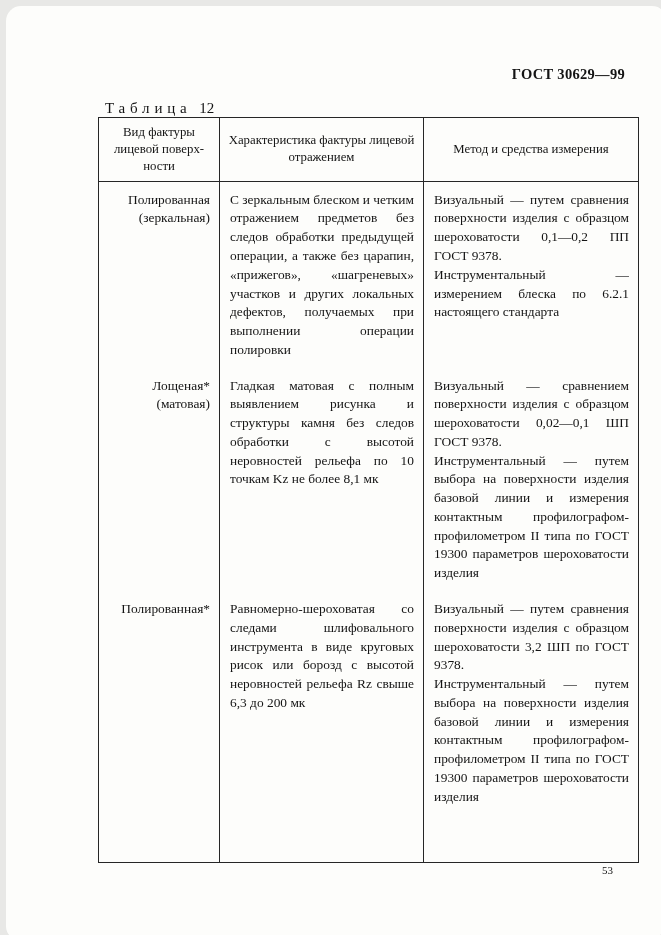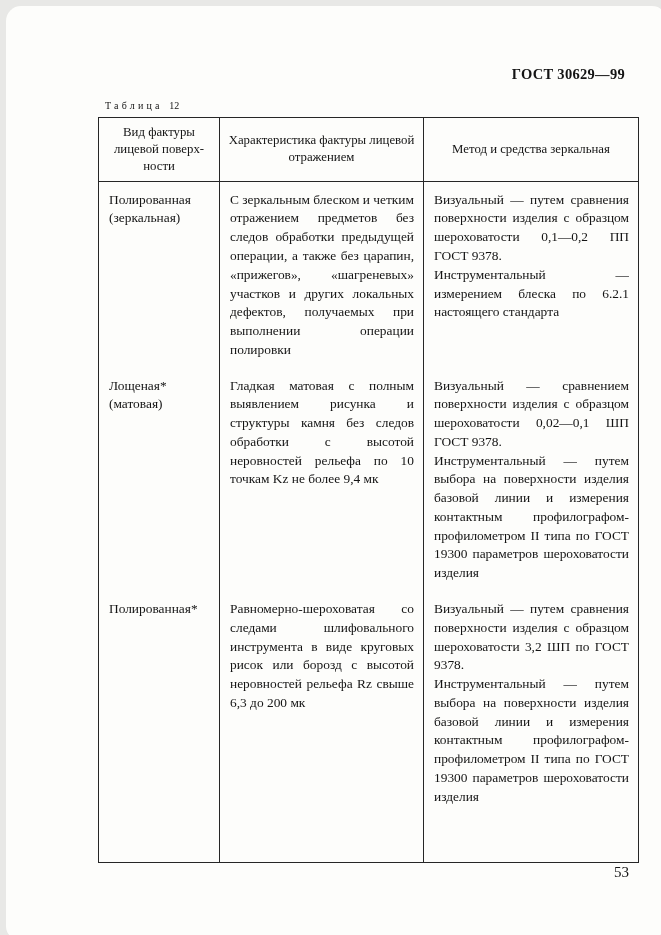--- a/index.html
+++ b/index.html
@@ -18,21 +18,21 @@
     .doc-code {
       position: absolute;
       top: 58px; right: 40px;
       font-weight: bold;
       font-size: 14.5px;
       letter-spacing: 0.3px;
     }
     .table-title {
       position: absolute;
       top: 92px; left: 95px;
-      font-size: 10px;
+      font-size: 15px;
     }
     .table-title .spaced {
       letter-spacing: 0.32em;
     }
     table.gost-table {
       position: absolute;
       top: 109px; left: 90px;
       width: 540px;
       border-collapse: collapse;
       table-layout: fixed;
@@ -51,35 +51,35 @@
       padding: 6px 6px;
       height: 58px;
     }
     table.gost-table td {
       vertical-align: top;
       font-size: 13.4px;
       line-height: 1.4;
       padding: 9px 9px 8px 10px;
       white-space: pre-line;
     }
-    td.cell-type { text-align: left; }
+    td.cell-type { text-align: right; }
     td.cell-characteristic, td.cell-method {
       text-align: justify;
       hyphens: auto;
     }
     col.c1 { width: 121px; }
     col.c2 { width: 204px; }
     col.c3 { width: 215px; }
     tr.row-1 { height: 172px; }
     tr.row-2 { height: 222px; }
     tr.row-3 { height: 272px; }
     .page-number {
       position: absolute;
-      top: 856px; right: 36px;
-      font-size: 15px;
+      top: 856px; right: 52px;
+      font-size: 11px;
     }
     .scan-edge {
       position: absolute;
       left: 0; bottom: 0;
       width: 100%; height: 3px;
       background: #cfcfcb;
     }
   </style>
 </head>
 <body>
@@ -96,33 +96,33 @@
   <table class="gost-table">
     <colgroup>
       <col class="c1">
         <col class="c2">
         <col class="c3">
     </colgroup>
     <thead>
       <tr>
         <th>Вид фактуры лицевой поверх­ности</th>
         <th>Характеристика фактуры лицевой отражением</th>
-        <th>Метод и средства зеркальная</th>
+        <th>Метод и средства измерения</th>
       </tr>
     </thead>
     <tbody>
       <tr class="row-1">
         <td class="cell-type">Полированная (зеркальная)</td>
         <td class="cell-characteristic">С зеркальным блеском и четким отражением предметов без следов обработки предыдущей операции, а также без царапин, «прижегов», «шагреневых» участков и других локальных дефектов, получаемых при выполнении операции полировки</td>
         <td class="cell-method">Визуальный — путем сравнения поверхности изделия с образцом шероховатости 0,1—0,2 ПП ГОСТ 9378.
 Инструментальный — измерением блеска по 6.2.1 настоящего стандарта</td>
       </tr>
       <tr class="row-2">
         <td class="cell-type">Лощеная* (матовая)</td>
-        <td class="cell-characteristic">Гладкая матовая с полным выявлением рисунка и структуры камня без следов обработки с высотой неровностей рельефа по 10 точкам Kz не более 9,4 мк</td>
+        <td class="cell-characteristic">Гладкая матовая с полным выявлением рисунка и структуры камня без следов обработки с высотой неровностей рельефа по 10 точкам Kz не более 8,1 мк</td>
         <td class="cell-method">Визуальный — сравнением поверхности изделия с образцом шероховатости 0,02—0,1 ШП ГОСТ 9378.
 Инструментальный — путем выбора на поверхности изделия базовой линии и измерения контактным профилографом-профилометром II типа по ГОСТ 19300 параметров шероховатости изделия</td>
       </tr>
       <tr class="row-3">
         <td class="cell-type">Полированная*</td>
         <td class="cell-characteristic">Равномерно-шероховатая со следами шлифовального инструмента в виде круговых рисок или борозд с высотой неровностей рельефа Rz свыше 6,3 до 200 мк</td>
         <td class="cell-method">Визуальный — путем сравнения поверхности изделия с образцом шероховатости 3,2 ШП по ГОСТ 9378.
 Инструментальный — путем выбора на поверхности изделия базовой линии и измерения контактным профилографом-профилометром II типа по ГОСТ 19300 параметров шероховатости изделия</td>
       </tr>
     </tbody>

